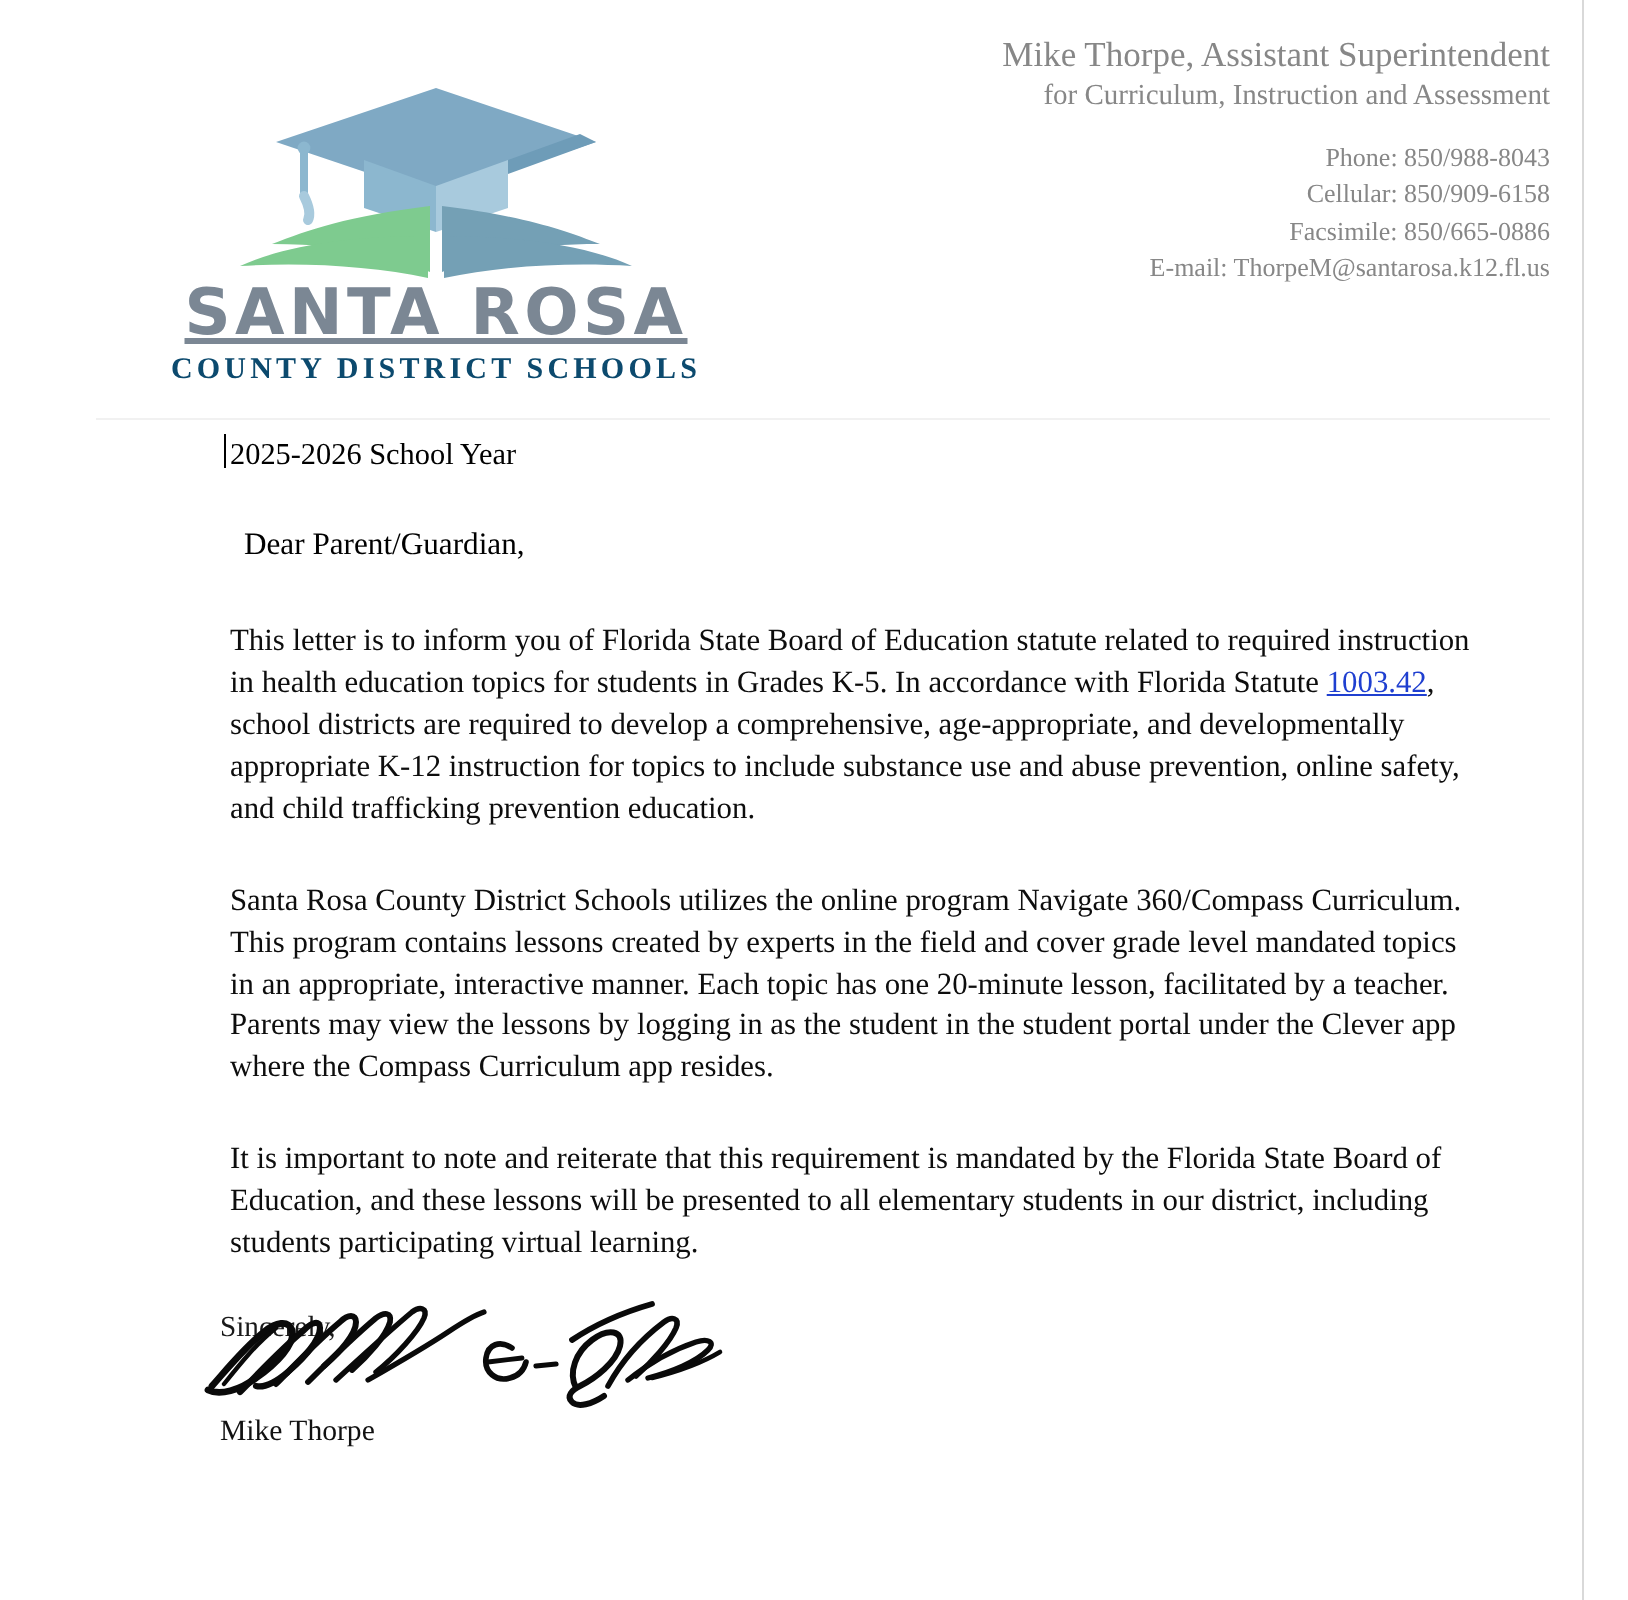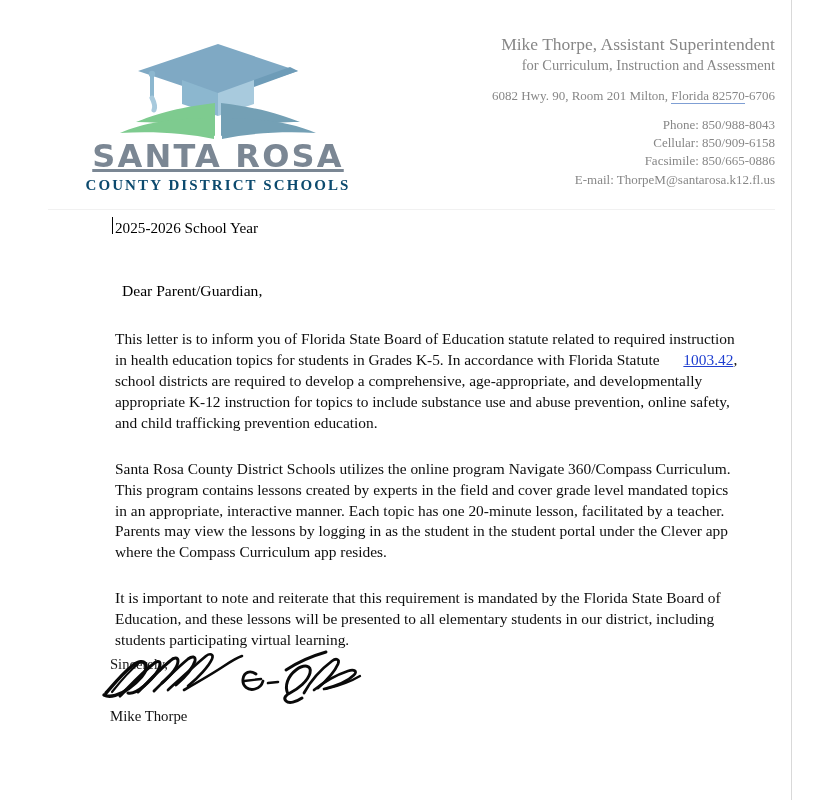--- a/index.html
+++ b/index.html
@@ -79,21 +79,21 @@
     color: #0c4a6e;
     line-height: 1.2;
     margin-top: 2px;
     white-space: nowrap;
   }
 
   
   #header-text {
     position: absolute;
     right: 16px;
-    top: 33px;
+    top: 16px;
     width: 420px;
     text-align: right;
     color: #878787;
   }
 
   .hdr-title {
     font-size: 17.5px;
     line-height: 1.32;
     white-space: nowrap;
   }
@@ -155,42 +155,41 @@
     position: absolute;
     left: -3px;
     top: -1px;
     width: 1px;
     height: 17px;
     background: #000000;
   }
 
   #salutation {
     margin-left: 98px;
-    margin-top: 44px;
+    margin-top: 26px;
     font-size: 15.6px;
     line-height: 1.25;
   }
 
   .para {
     margin-left: 91px;
     margin-top: 22px;
     width: 628px;
     font-size: 15.4px;
     line-height: 1.355;
     text-align: left;
     color: #0d0d0d;
   }
 
   #para-1 { margin-top: 29px; }
   #para-2 { margin-top: 25px; }
   #para-3 { margin-top: 25px; }
 
   .statute-link {
     color: #1f3fd0;
-    margin-left: 20px;
   }
 
   
   #signature-block {
     position: absolute;
     left: 0;
     top: 656px;
     width: 791px;
   }
 
@@ -255,21 +254,20 @@
       <div id="logo-wordmark">
         <div id="logo-name">SANTA ROSA</div>
         <div id="logo-sub">COUNTY DISTRICT SCHOOLS</div>
       </div>
     </div>
 
     <div id="header-text">
       <div class="hdr-title">Mike Thorpe, Assistant Superintendent</div>
       <div class="hdr-subtitle">for Curriculum, Instruction and Assessment</div>
 
-      <div id="header-address"><span>6082 Hwy. 90, Room 201   Milton, </span><span class="grammar-underline">Florida  82570</span><span>-6706</span></div>
 
       <div id="header-contact">
         <div>Phone: 850/988-8043</div>
         <div>Cellular: 850/909-6158</div>
         <div>Facsimile: 850/665-0886</div>
         <div>E-mail: ThorpeM@santarosa.k12.fl.us</div>
       </div>
     </div>
 
     <div id="header-divider"></div>

